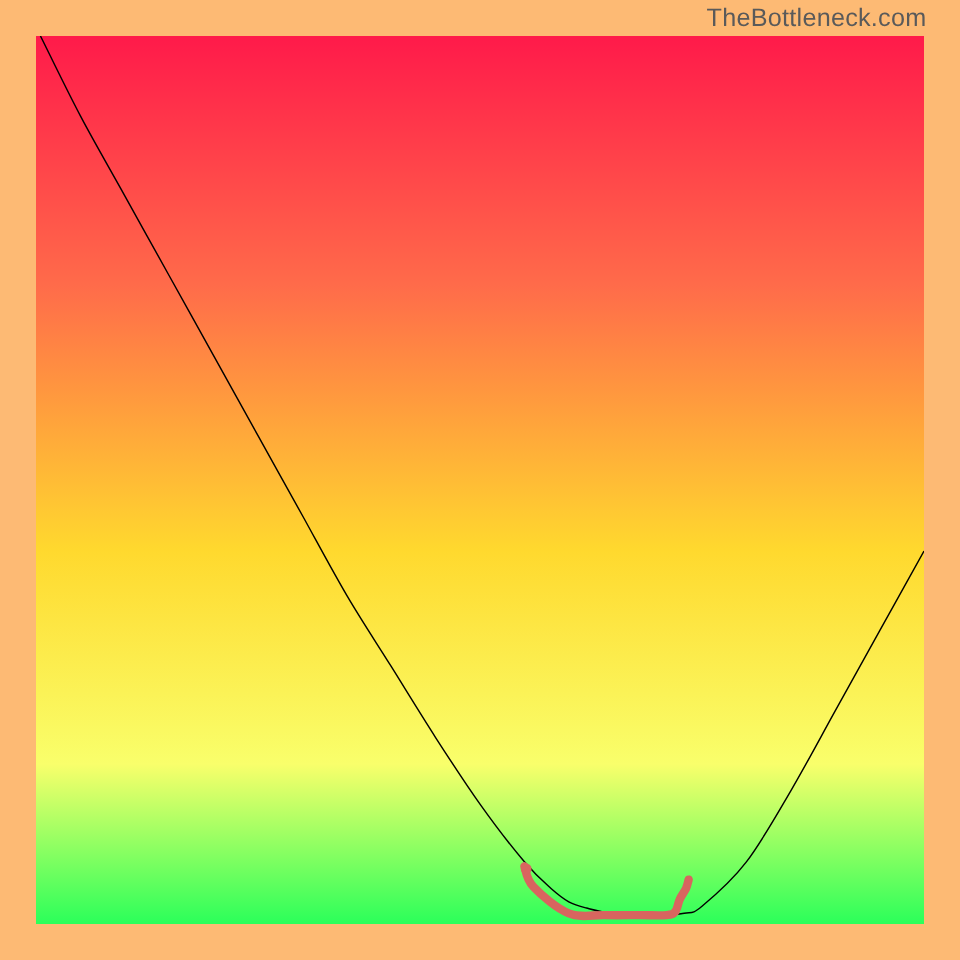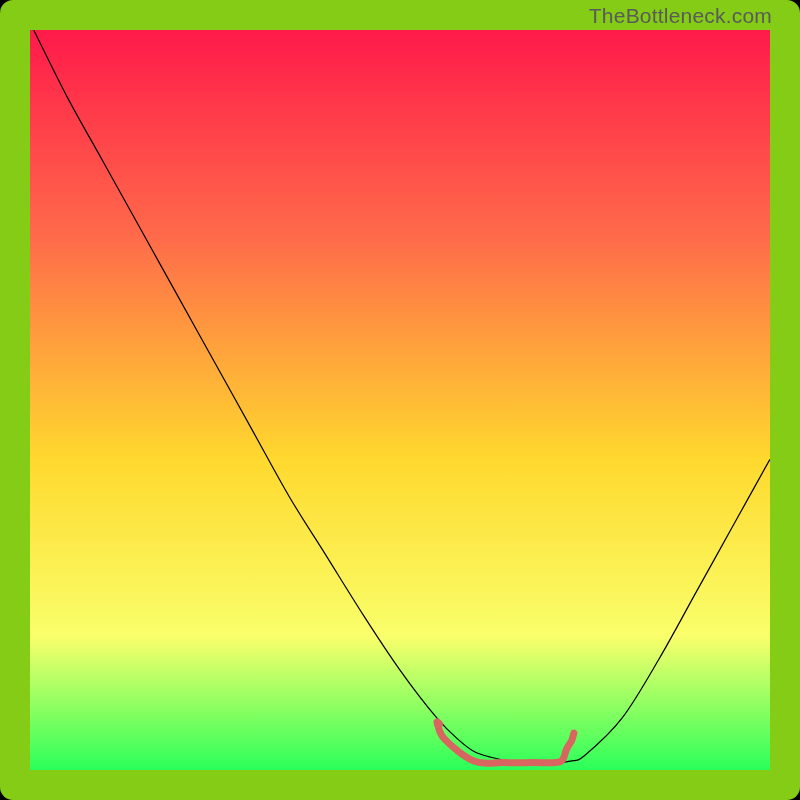--- a/index.html
+++ b/index.html
@@ -8,22 +8,21 @@
     background: #000;
     width: 800px;
     height: 800px;
     overflow: hidden;
     font-family: Arial, sans-serif;
   }
   .container {
     position: relative;
     width: 800px;
     height: 800px;
-    background: #84cc16;
-    border-radius: 13px;
+    background: #fdba74;
   }
   .watermark {
     position: absolute;
     top: 4px;
     right: 28px;
     color: #5a5a5a;
     font-size: 21px;
     font-weight: 500;
     letter-spacing: 0.2px;
   }

